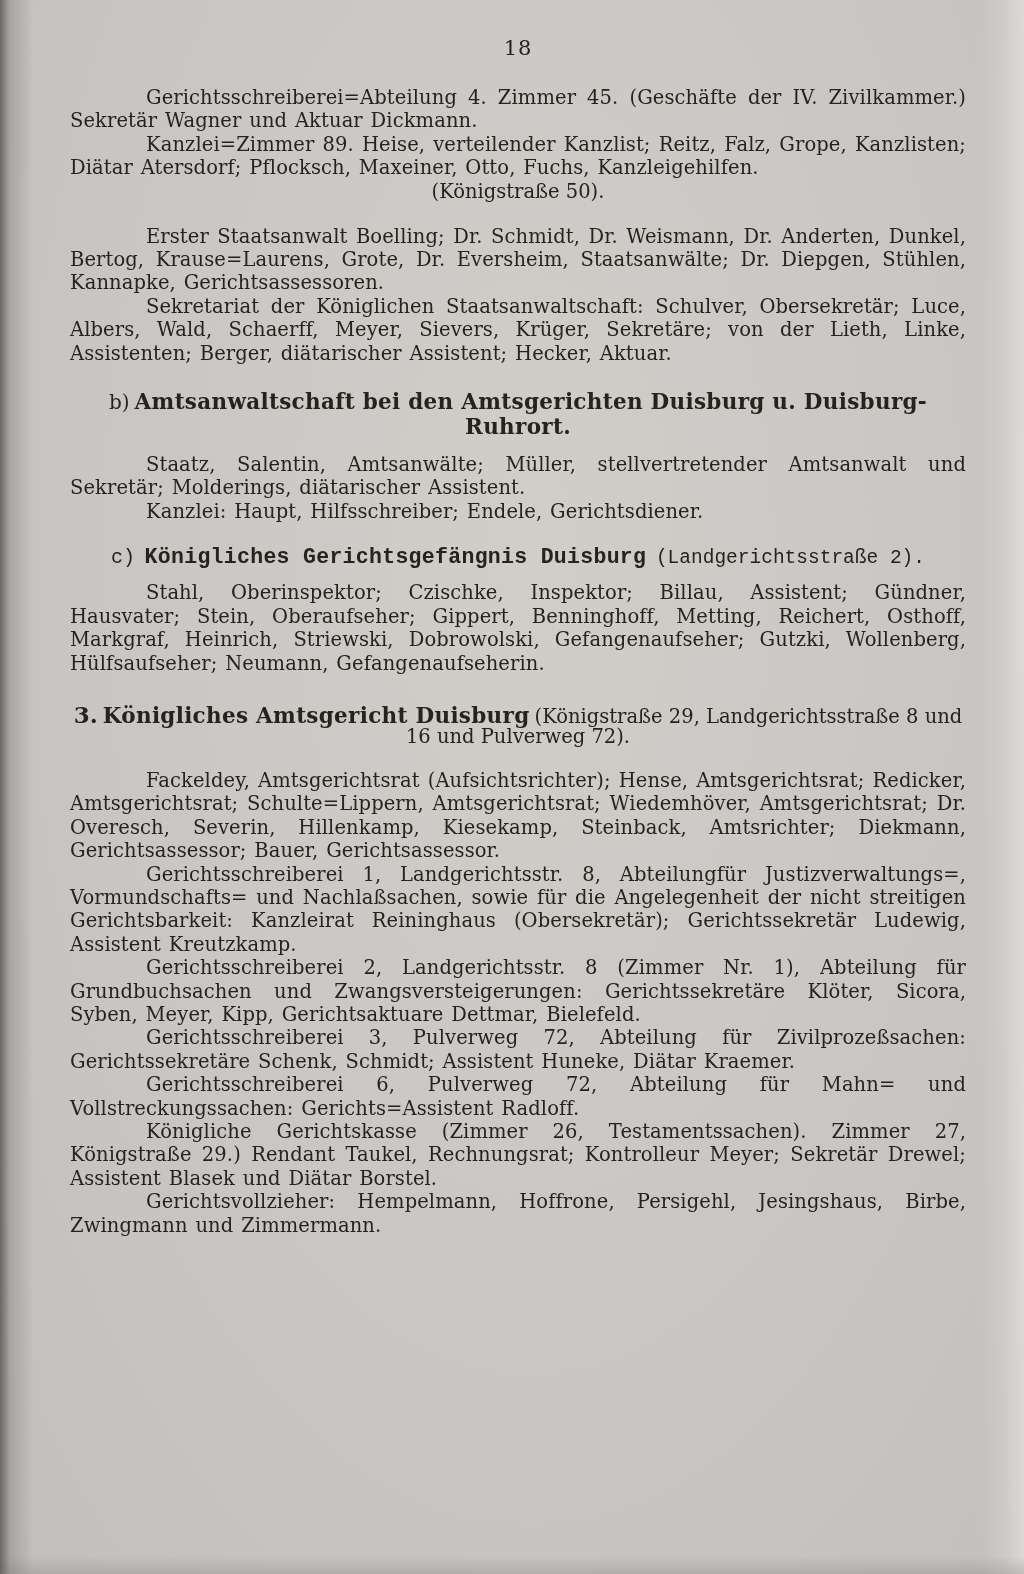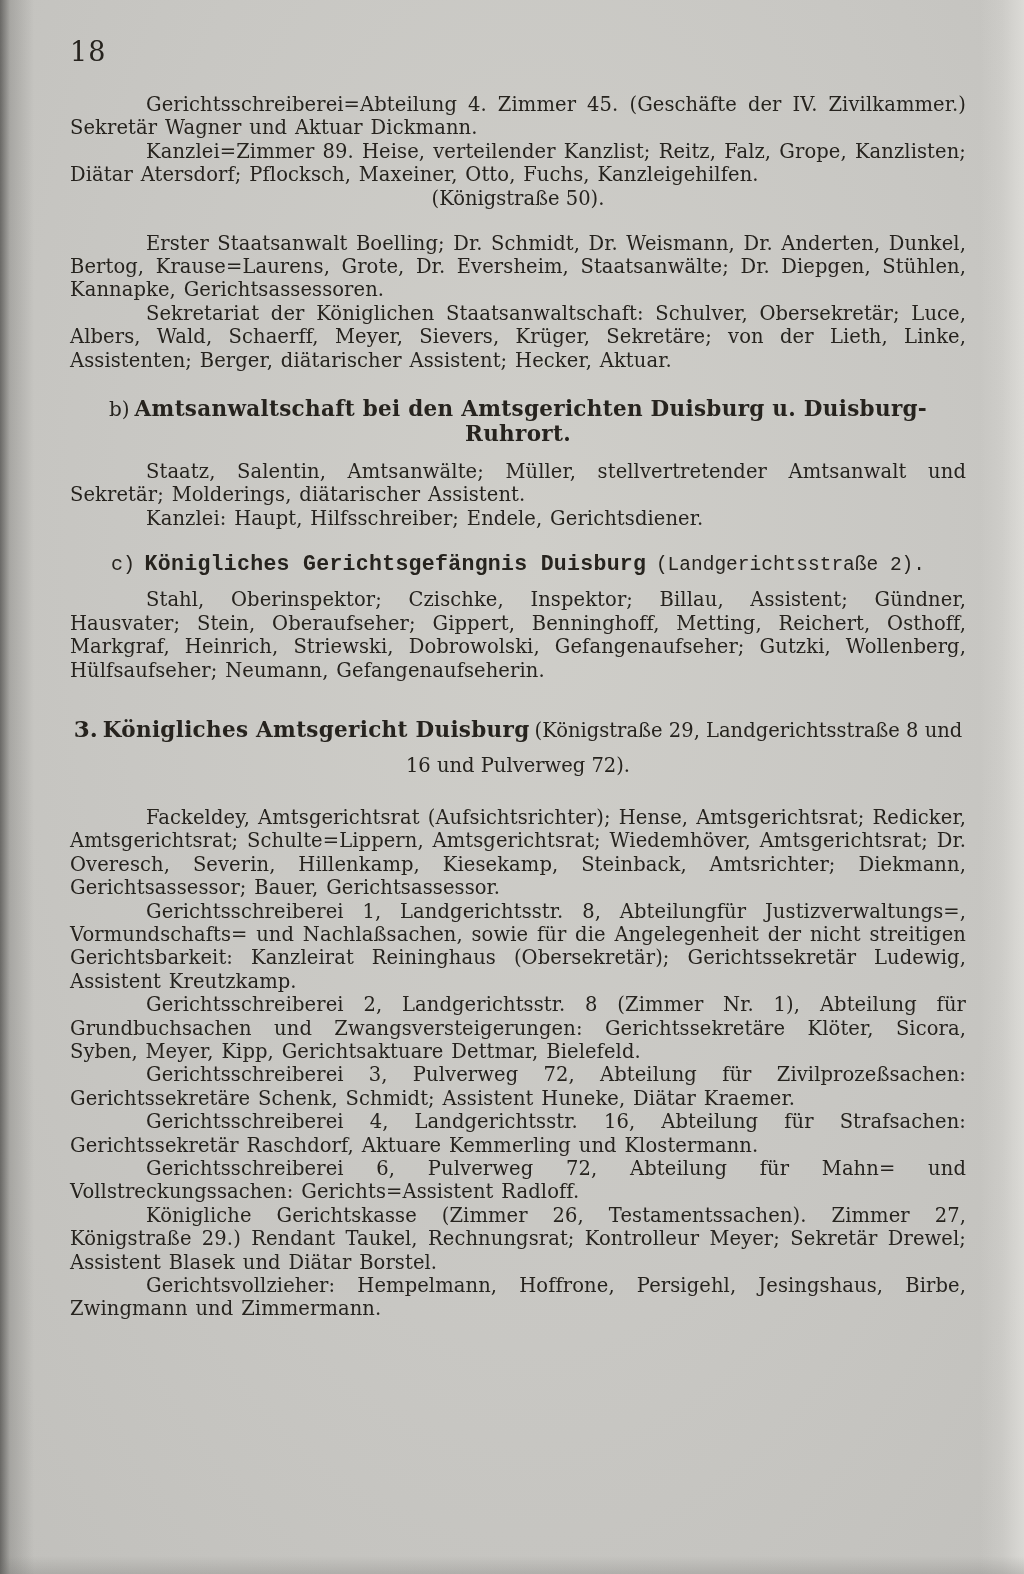--- a/index.html
+++ b/index.html
@@ -25,21 +25,22 @@
   }
   .edge-bottom {
     position:absolute; left:0; right:0; bottom:0; height:18px;
     background:linear-gradient(0deg, rgba(110,109,106,0.25), rgba(0,0,0,0));
     pointer-events:none;
   }
   .content {
     position:absolute; left:70px; top:36px; width:896px;
   }
   .pageno {
-    font-size:27px;
+    text-align:center;
+    font-size:21px;
     letter-spacing:1px;
     margin:0 0 26px 0;
   }
   p.body {
     margin:0;
     font-size:19.5px;
     line-height:23.4px;
     text-align:justify;
     text-indent:76px;
     word-spacing:1.5px;
@@ -47,21 +48,21 @@
   }
   .heading { text-align:center; }
   .heading .hnum   { font-weight:bold; font-size:23px; }
   .heading .hletter{ font-weight:normal; font-size:20px; }
   .heading .htitle { font-weight:bold; font-size:21.5px; letter-spacing:0.3px; }
   .heading .haddr  { font-weight:normal; font-size:19.5px; }
   .heading-a { margin:32px 0 4px 0; }
   .heading-a-sub { text-align:center; font-size:19.5px; margin:0 0 22px 0; }
   .heading-b { margin:24px 0 14px 0; }
   .heading-c { margin:22px 0 12px 0;font-family:Liberation Mono, monospace; }
-  .heading-3 { margin:30px 0 22px 0; line-height:34px; }
+  .heading-3 { margin:30px 0 22px 0; line-height:19px; }
 </style>
 </head>
 <body>
 
 <div class="page">
   <div class="edge-left"></div>
   <div class="edge-right"></div>
   <div class="edge-bottom"></div>
 
   <div class="content">
@@ -95,19 +96,18 @@
     <div class="heading heading-3">
       <span class="hnum">3.</span>
       <span class="htitle">Königliches Amtsgericht Duisburg</span>
       <span class="haddr">(Königstraße 29, Landgerichtsstraße 8 und 16 und Pulverweg 72).</span>
     </div>
 
     <p class="body">Fackeldey, Amtsgerichtsrat (Aufsichtsrichter); Hense, Amtsgerichtsrat; Redicker, Amtsgerichtsrat; Schulte=Lippern, Amtsgerichtsrat; Wiedemhöver, Amtsgerichtsrat; Dr. Overesch, Severin, Hillenkamp, Kiesekamp, Steinback, Amtsrichter; Diekmann, Gerichtsassessor; Bauer, Gerichtsassessor.</p>
     <p class="body">Gerichtsschreiberei 1, Landgerichtsstr. 8, Abteilungfür Justizverwaltungs=, Vormundschafts= und Nachlaßsachen, sowie für die Angelegenheit der nicht streitigen Gerichtsbarkeit: Kanzleirat Reininghaus (Obersekretär); Gerichtssekretär Ludewig, Assistent Kreutzkamp.</p>
     <p class="body">Gerichtsschreiberei 2, Landgerichtsstr. 8 (Zimmer Nr. 1), Abteilung für Grundbuchsachen und Zwangsversteigerungen: Gerichtssekretäre Klöter, Sicora, Syben, Meyer, Kipp, Gerichtsaktuare Dettmar, Bielefeld.</p>
     <p class="body">Gerichtsschreiberei 3, Pulverweg 72, Abteilung für Zivilprozeßsachen: Gerichtssekretäre Schenk, Schmidt; Assistent Huneke, Diätar Kraemer.</p>
-    <p class="body">Gerichtsschreiberei 4, Landgerichtsstr. 16, Abteilung für Strafsachen: Gerichtssekretär Raschdorf, Aktuare Kemmerling und Klostermann.</p>
     <p class="body">Gerichtsschreiberei 6, Pulverweg 72, Abteilung für Mahn= und Vollstreckungssachen: Gerichts=Assistent Radloff.</p>
     <p class="body">Königliche Gerichtskasse (Zimmer 26, Testamentssachen). Zimmer 27, Königstraße 29.) Rendant Taukel, Rechnungsrat; Kontrolleur Meyer; Sekretär Drewel; Assistent Blasek und Diätar Borstel.</p>
     <p class="body">Gerichtsvollzieher: Hempelmann, Hoffrone, Persigehl, Jesingshaus, Birbe, Zwingmann und Zimmermann.</p>
 
   </div>
 </div>
 
 </body></html>

